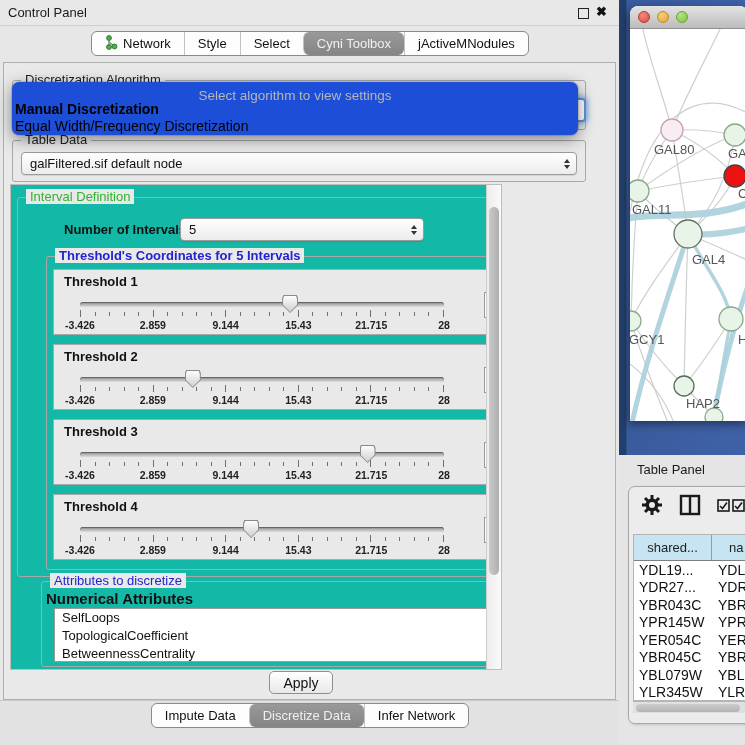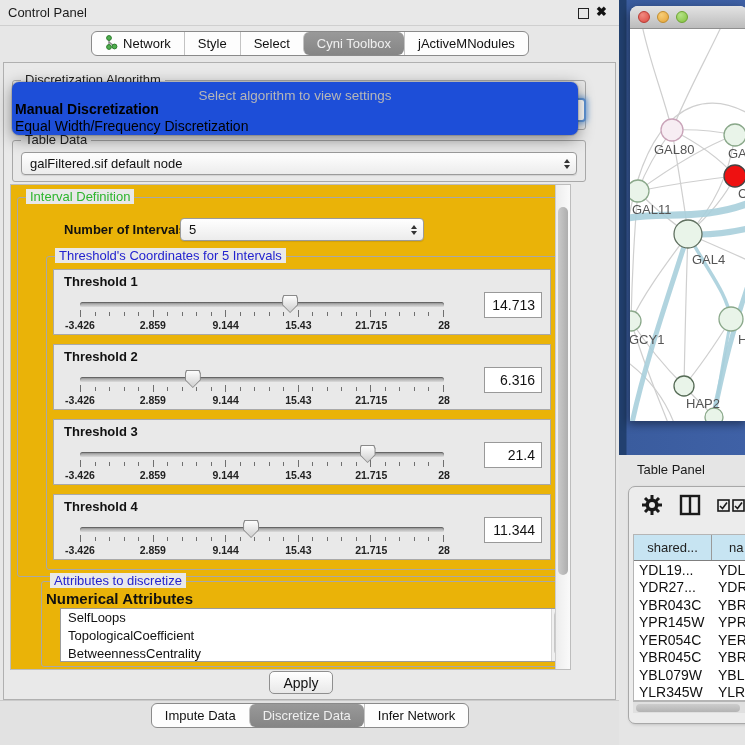--- a/index.html
+++ b/index.html
@@ -25,21 +25,21 @@
   .grp{position:absolute;border:1px solid #a8a8a8;border-radius:3px;}
   .grp .lg{position:absolute;top:-9px;left:8px;background:#e9e9e9;padding:0 4px;font-size:13px;white-space:nowrap;}
 
   .combo{position:absolute;background:linear-gradient(#ffffff,#ececec);border:1px solid #9b9b9b;border-radius:4px;font-size:13px;color:#111;display:flex;align-items:center;padding:0 18px 0 8px;box-shadow:0 1px 1px rgba(0,0,0,.1);}
   .stepper{position:absolute;right:6px;top:50%;transform:translateY(-50%);display:flex;flex-direction:column;gap:2px;}
   .arr-up{width:0;height:0;border-left:3.5px solid transparent;border-right:3.5px solid transparent;border-bottom:4.5px solid #333;}
   .arr-dn{width:0;height:0;border-left:3.5px solid transparent;border-right:3.5px solid transparent;border-top:4.5px solid #333;}
 
   .combo-focus{position:absolute;left:21px;top:98px;width:565px;height:24px;border:2px solid #5f94d6;border-radius:4px;background:#fff;box-shadow:0 0 5px 2px rgba(110,160,220,.8);}
 
-  .viewport{position:absolute;left:10px;top:120px;width:561px;height:486px;border:1px solid #bdbdbd;background:#eab308;overflow:hidden;}
+  .viewport{position:absolute;left:10px;top:120px;width:492px;height:486px;border:1px solid #bdbdbd;background:#14b8a6;overflow:hidden;}
   .vscroll{position:absolute;right:0;top:0;width:15px;height:100%;background:linear-gradient(to right,#ededed,#fafafa);border-left:1px solid #cdcdcd;}
   .vscroll .thumb{position:absolute;left:2px;width:10px;border-radius:5px;background:linear-gradient(to right,#cacaca,#aeaeae);}
 
   .th-row{position:relative;width:100%;height:66px;margin-bottom:9px;border:1px solid #a9a9a9;background:#e9e9e9;}
   .th-label{position:absolute;left:10px;top:4px;font-size:13px;font-weight:bold;color:#111;}
   .slider{position:absolute;left:26px;top:26px;width:364px;height:38px;}
   .slider .track{position:absolute;left:0;top:6px;width:100%;height:5px;border-radius:3px;background:linear-gradient(#8d8d8d,#dcdcdc);box-shadow:inset 0 1px 1px rgba(0,0,0,.35);}
   .slider .ticks{position:absolute;left:0;top:14px;width:100%;height:8px;display:flex;justify-content:space-between;}
   .slider .ticks i{width:1px;background:#6f6f6f;height:4px;margin-top:2px;}
   .slider .ticks i.mj{height:7px;margin-top:0;}
@@ -148,21 +148,21 @@
       <div style="position:absolute;left:46px;top:24px;font-size:13px;font-weight:bold;color:#111;">Number of Intervals</div>
       <div class="combo" style="left:162px;top:20px;width:244px;height:23px;">
         <span>5</span>
         <span class="stepper">
             <i class="arr-up"></i>
             <i class="arr-dn"></i>
           </span>
       </div>
 
       <div class="grp" style="left:28px;top:58px;width:512px;height:314px;">
-        <span class="lg" style="color:#2323cf;">Threshold's Coordinates for 5 Intervals</span>
+        <span class="lg" style="color:#2323cf;font-weight:bold;">Threshold's Coordinates for 5 Intervals</span>
         <div id="threshold-rows" style="position:absolute;left:6px;top:12px;width:498px;">
             <div class="th-row">
               <div class="th-label">Threshold 1</div>
               <div class="slider">
                 <div class="track"></div>
                 <div class="ticks">
                   <i class="mj"></i>
                   <i></i>
                   <i></i>
                   <i></i>
@@ -333,21 +333,21 @@
               </div>
               <div class="valbox">11.344</div>
             </div>
           </div>
       </div>
     </div>
 
     <div class="grp" style="left:30px;top:396px;width:528px;height:86px;">
       <span class="lg" style="color:#2323cf;">Attributes to discretize</span>
       <div style="position:absolute;left:4px;top:8px;font-size:15px;font-weight:bold;color:#111;">Numerical Attributes</div>
-      <div class="listbox" style="left:12px;top:26px;width:506px;height:54px;margin-left:6px;">
+      <div class="listbox" style="left:12px;top:26px;width:506px;height:54px;">
         <div id="attr-items">
             <div class="item">SelfLoops</div>
             <div class="item">TopologicalCoefficient</div>
             <div class="item">BetweennessCentrality</div>
           </div>
         <div class="lb-scroll">
             <div class="thumb"></div>
           </div>
       </div>
     </div>

